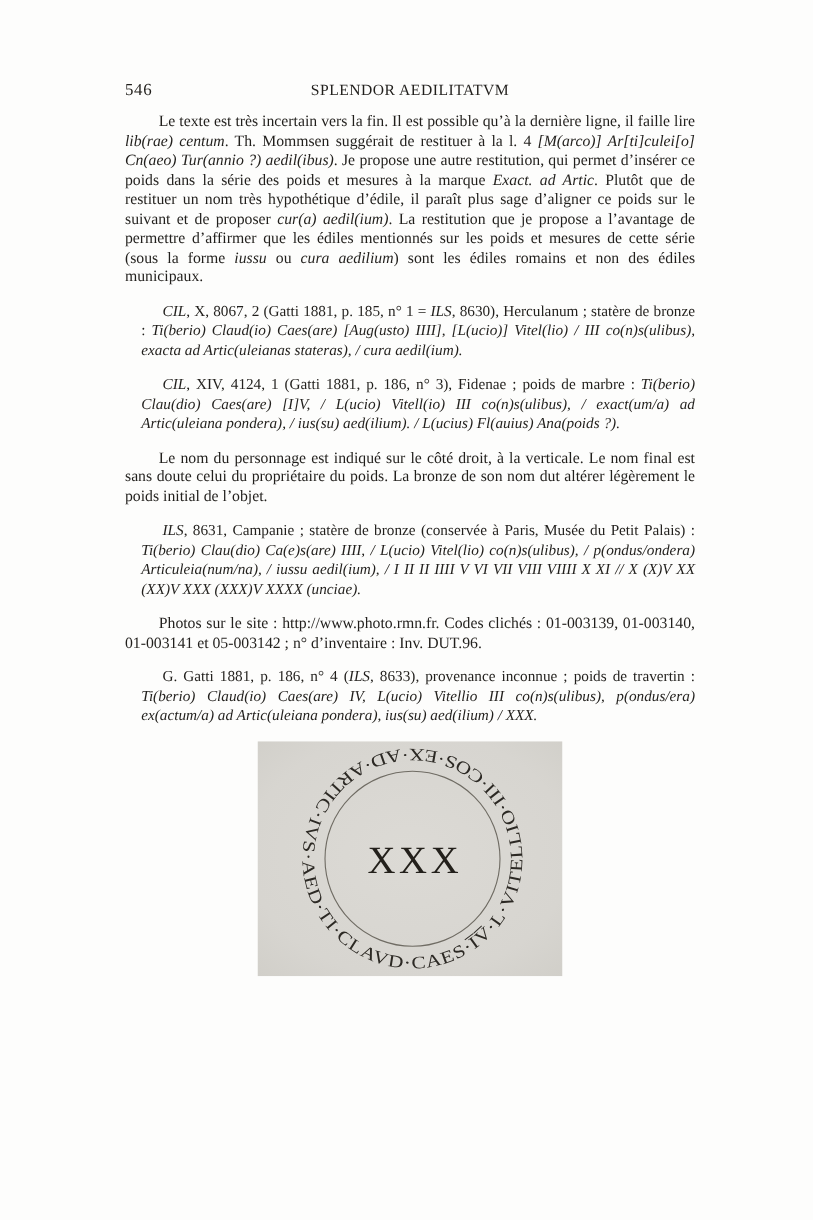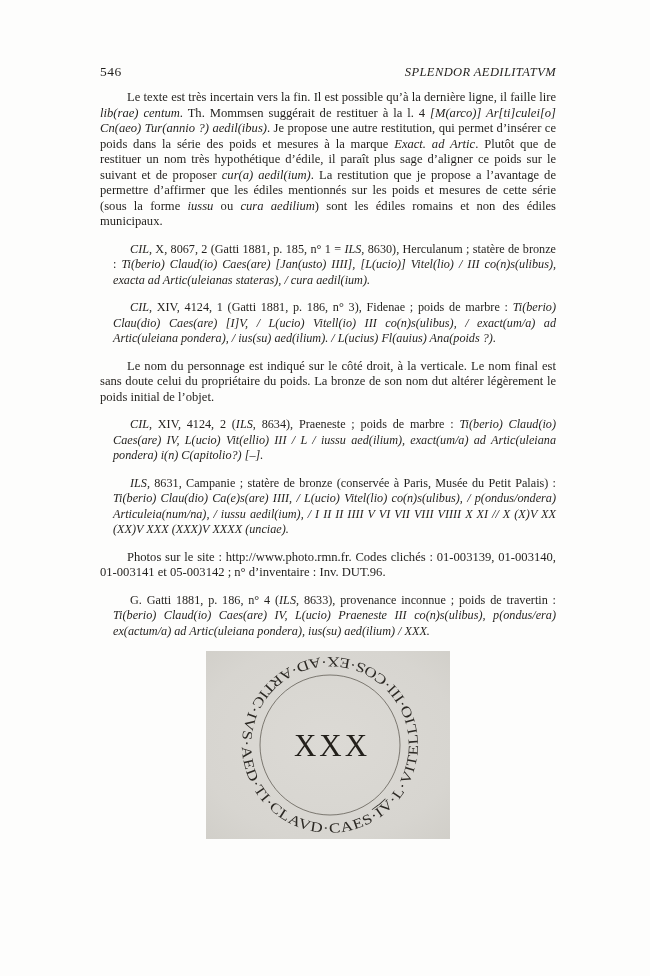--- a/index.html
+++ b/index.html
@@ -12,22 +12,22 @@
     overflow:hidden;
   }
   .pagehead{
     position:absolute;top:64px;left:100px;width:456px;height:18px;
   }
   .pageno{
     position:absolute;left:0;top:0;
     font-size:13.5px;letter-spacing:0.5px;
   }
   .runtitle{
-    position:absolute;left:0;right:0;top:1px;text-align:right;
-    font-style:italic;font-size:12.5px;letter-spacing:0.4px;
+    position:absolute;left:0;right:0;top:1px;text-align:center;
+    font-size:12.5px;letter-spacing:0.4px;
   }
   .bodytext{
     position:absolute;top:90px;left:100px;width:456px;
   }
   p{margin:0;}
   .blk + .blk{margin-top:12px;}
   .par{
     font-size:12.6px;line-height:15.5px;text-align:justify;
     text-indent:27px;
   }
@@ -47,33 +47,32 @@
 <div class="page">
 
   <div class="pagehead">
     <span class="pageno">546</span>
     <span class="runtitle">SPLENDOR AEDILITATVM</span>
   </div>
 
   <div class="bodytext">
     <p class="par blk">Le texte est très incertain vers la fin. Il est possible qu’à la dernière ligne, il faille lire <i>lib(rae) centum</i>. Th. Mommsen suggérait de restituer à la l. 4 <i>[M(arco)] Ar[ti]culei[o] Cn(aeo) Tur(annio ?) aedil(ibus)</i>. Je propose une autre restitution, qui permet d’insérer ce poids dans la série des poids et mesures à la marque <i>Exact. ad Artic</i>. Plutôt que de restituer un nom très hypothétique d’édile, il paraît plus sage d’aligner ce poids sur le suivant et de proposer <i>cur(a) aedil(ium)</i>. La restitution que je propose a l’avantage de permettre d’affirmer que les édiles mentionnés sur les poids et mesures de cette série (sous la forme <i>iussu</i> ou <i>cura aedilium</i>) sont les édiles romains et non des édiles municipaux.</p>
 
-    <p class="citation blk"><i>CIL</i>, X, 8067, 2 (Gatti 1881, p. 185, n° 1 = <i>ILS</i>, 8630), Herculanum ; statère de bronze : <i>Ti(berio) Claud(io) Caes(are) [Jan(usto) IIII], [L(ucio)] Vitel(lio) / III co(n)s(ulibus), exacta ad Artic(uleianas stateras), / cura aedil(ium).</i></p>
+    <p class="citation blk"><i>CIL</i>, X, 8067, 2 (Gatti 1881, p. 185, n° 1 = <i>ILS</i>, 8630), Herculanum ; statère de bronze : <i>Ti(berio) Claud(io) Caes(are) [Aug(usto) IIII], [L(ucio)] Vitel(lio) / III co(n)s(ulibus), exacta ad Artic(uleianas stateras), / cura aedil(ium).</i></p>
 
     <p class="citation blk"><i>CIL</i>, XIV, 4124, 1 (Gatti 1881, p. 186, n° 3), Fidenae ; poids de marbre : <i>Ti(berio) Clau(dio) Caes(are) [I]V, / L(ucio) Vitell(io) III co(n)s(ulibus), / exact(um/a) ad Artic(uleiana pondera), / ius(su) aed(ilium). / L(ucius) Fl(auius) Ana(poids ?).</i></p>
 
     <p class="par blk">Le nom du personnage est indiqué sur le côté droit, à la verticale. Le nom final est sans doute celui du propriétaire du poids. La bronze de son nom dut altérer légèrement le poids initial de l’objet.</p>
 
-    <p class="citation blk"><i>CIL</i>, XIV, 4124, 2 (<i>ILS</i>, 8634), Praeneste ; poids de marbre : <i>Ti(berio) Claud(io) Caes(are) IV, L(ucio) Vit(ellio) III / L / iussu aed(ilium), exact(um/a) ad Artic(uleiana pondera) i(n) C(apitolio?) [–].</i></p>
 
     <p class="citation blk"><i>ILS</i>, 8631, Campanie ; statère de bronze (conservée à Paris, Musée du Petit Palais) : <i>Ti(berio) Clau(dio) Ca(e)s(are) IIII, / L(ucio) Vitel(lio) co(n)s(ulibus), / p(ondus/ondera) Articuleia(num/na), / iussu aedil(ium), / I II II IIII V VI VII VIII VIIII X XI // X (X)V XX (XX)V XXX (XXX)V XXXX (unciae).</i></p>
 
     <p class="par blk">Photos sur le site : http://www.photo.rmn.fr. Codes clichés : 01-003139, 01-003140, 01-003141 et 05-003142 ; n° d’inventaire : Inv. DUT.96.</p>
 
-    <p class="citation blk">G. Gatti 1881, p. 186, n° 4 (<i>ILS</i>, 8633), provenance inconnue ; poids de travertin : <i>Ti(berio) Claud(io) Caes(are) IV, L(ucio) Praeneste III co(n)s(ulibus), p(ondus/era) ex(actum/a) ad Artic(uleiana pondera), ius(su) aed(ilium) / XXX.</i></p>
+    <p class="citation blk">G. Gatti 1881, p. 186, n° 4 (<i>ILS</i>, 8633), provenance inconnue ; poids de travertin : <i>Ti(berio) Claud(io) Caes(are) IV, L(ucio) Vitellio III co(n)s(ulibus), p(ondus/era) ex(actum/a) ad Artic(uleiana pondera), ius(su) aed(ilium) / XXX.</i></p>
 
     <figure class="photo blk">
       <svg width="244" height="188" viewBox="0 0 244 188" xmlns="http://www.w3.org/2000/svg">
         <defs>
           <radialGradient id="photobg" cx="50%" cy="48%" r="75%">
             <stop offset="0%" stop-color="#dcdad5"></stop>
             <stop offset="70%" stop-color="#d7d5d0"></stop>
             <stop offset="100%" stop-color="#d0cec8"></stop>
           </radialGradient>
           <path id="ringpath" d="M 47.79 138 A 88 88 0 0 0 200.21 50 A 88 88 0 0 0 47.79 138" fill="none"></path>

